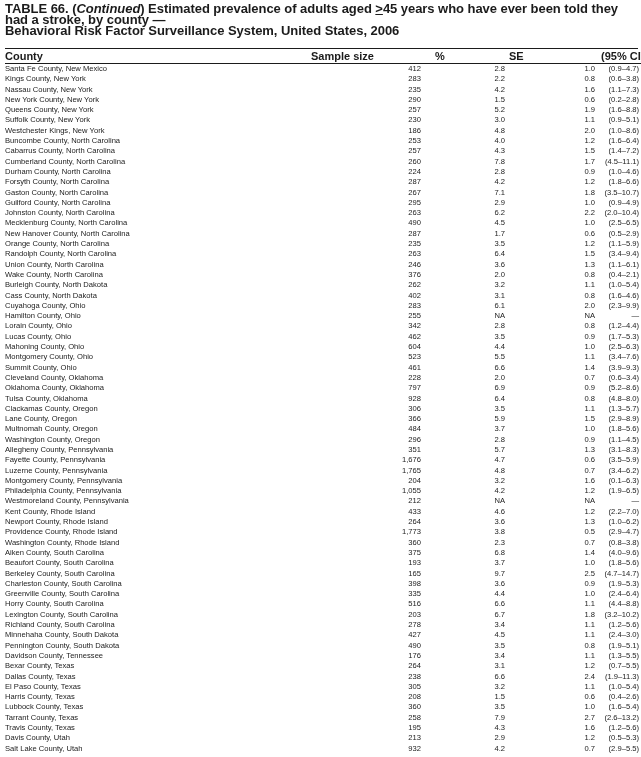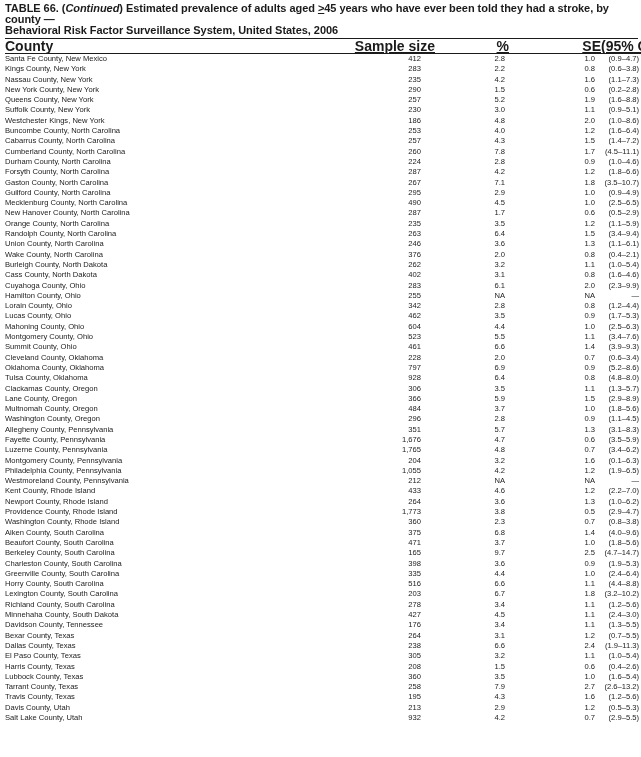--- a/index.html
+++ b/index.html
@@ -7,43 +7,43 @@
     box-sizing:border-box;
     width:641px;height:757px;
     padding:3px 3px 0 5px;
     background:#ffffff;
     color:#1b1b1b;
     font-family:"Liberation Sans","DejaVu Sans",sans-serif;
     overflow:hidden;
   }
   .title{
     font-weight:bold;
-    font-size:11px;
+    font-size:13px;
     line-height:11px;
     letter-spacing:-0.05px;
     border-bottom:1.4px solid #1b1b1b;
-    padding-bottom:2px;
+    padding-bottom:12px;
   }
   .title .cont{font-style:italic;}
   .title .geq{text-decoration:underline;}
   table{
     width:636px;
     border-collapse:collapse;
     table-layout:fixed;
   }
   thead th{
     font-weight:bold;
-    font-size:14px;
+    font-size:11px;
     line-height:9px;
     border-bottom:1.3px solid #1b1b1b;
     padding:2.5px 0 2.5px;
     white-space:nowrap;
   }
   th.h-county{text-align:left;}
-  th.h-num{text-align:right;text-decoration:underline;}
+  th.h-num{text-align:left;}
   tbody td{
     font-size:7.6px;
     line-height:10.3px;
     height:10.3px;
     padding:0;
     white-space:nowrap;
     overflow:visible;
   }
   td.c-county{text-align:left;}
   td.c-sample{text-align:right;padding-right:14px;}
@@ -171,20 +171,27 @@
       <td class="c-ci">(3.5–10.7)</td>
     </tr>
         <tr>
       <td class="c-county">Guilford County, North Carolina</td>
       <td class="c-sample">295</td>
       <td class="c-pct">2.9</td>
       <td class="c-se">1.0</td>
       <td class="c-ci">(0.9–4.9)</td>
     </tr>
         <tr>
+      <td class="c-county">Johnston County, North Carolina</td>
+      <td class="c-sample">263</td>
+      <td class="c-pct">6.2</td>
+      <td class="c-se">2.2</td>
+      <td class="c-ci">(2.0–10.4)</td>
+    </tr>
+        <tr>
       <td class="c-county">Mecklenburg County, North Carolina</td>
       <td class="c-sample">490</td>
       <td class="c-pct">4.5</td>
       <td class="c-se">1.0</td>
       <td class="c-ci">(2.5–6.5)</td>
     </tr>
         <tr>
       <td class="c-county">New Hanover County, North Carolina</td>
       <td class="c-sample">287</td>
       <td class="c-pct">1.7</td>
@@ -403,21 +410,21 @@
     </tr>
         <tr>
       <td class="c-county">Aiken County, South Carolina</td>
       <td class="c-sample">375</td>
       <td class="c-pct">6.8</td>
       <td class="c-se">1.4</td>
       <td class="c-ci">(4.0–9.6)</td>
     </tr>
         <tr>
       <td class="c-county">Beaufort County, South Carolina</td>
-      <td class="c-sample">471</td>
+      <td class="c-sample">193</td>
       <td class="c-pct">3.7</td>
       <td class="c-se">1.0</td>
       <td class="c-ci">(1.8–5.6)</td>
     </tr>
         <tr>
       <td class="c-county">Berkeley County, South Carolina</td>
       <td class="c-sample">165</td>
       <td class="c-pct">9.7</td>
       <td class="c-se">2.5</td>
       <td class="c-ci">(4.7–14.7)</td>
@@ -456,20 +463,27 @@
       <td class="c-pct">3.4</td>
       <td class="c-se">1.1</td>
       <td class="c-ci">(1.2–5.6)</td>
     </tr>
         <tr>
       <td class="c-county">Minnehaha County, South Dakota</td>
       <td class="c-sample">427</td>
       <td class="c-pct">4.5</td>
       <td class="c-se">1.1</td>
       <td class="c-ci">(2.4–3.0)</td>
+    </tr>
+        <tr>
+      <td class="c-county">Pennington County, South Dakota</td>
+      <td class="c-sample">490</td>
+      <td class="c-pct">3.5</td>
+      <td class="c-se">0.8</td>
+      <td class="c-ci">(1.9–5.1)</td>
     </tr>
         <tr>
       <td class="c-county">Davidson County, Tennessee</td>
       <td class="c-sample">176</td>
       <td class="c-pct">3.4</td>
       <td class="c-se">1.1</td>
       <td class="c-ci">(1.3–5.5)</td>
     </tr>
         <tr>
       <td class="c-county">Bexar County, Texas</td>

